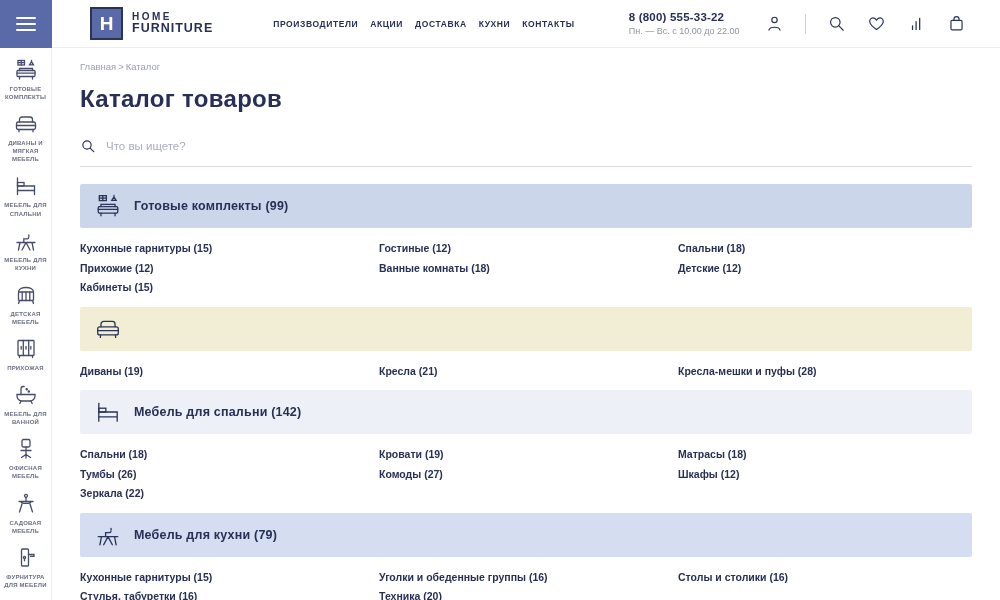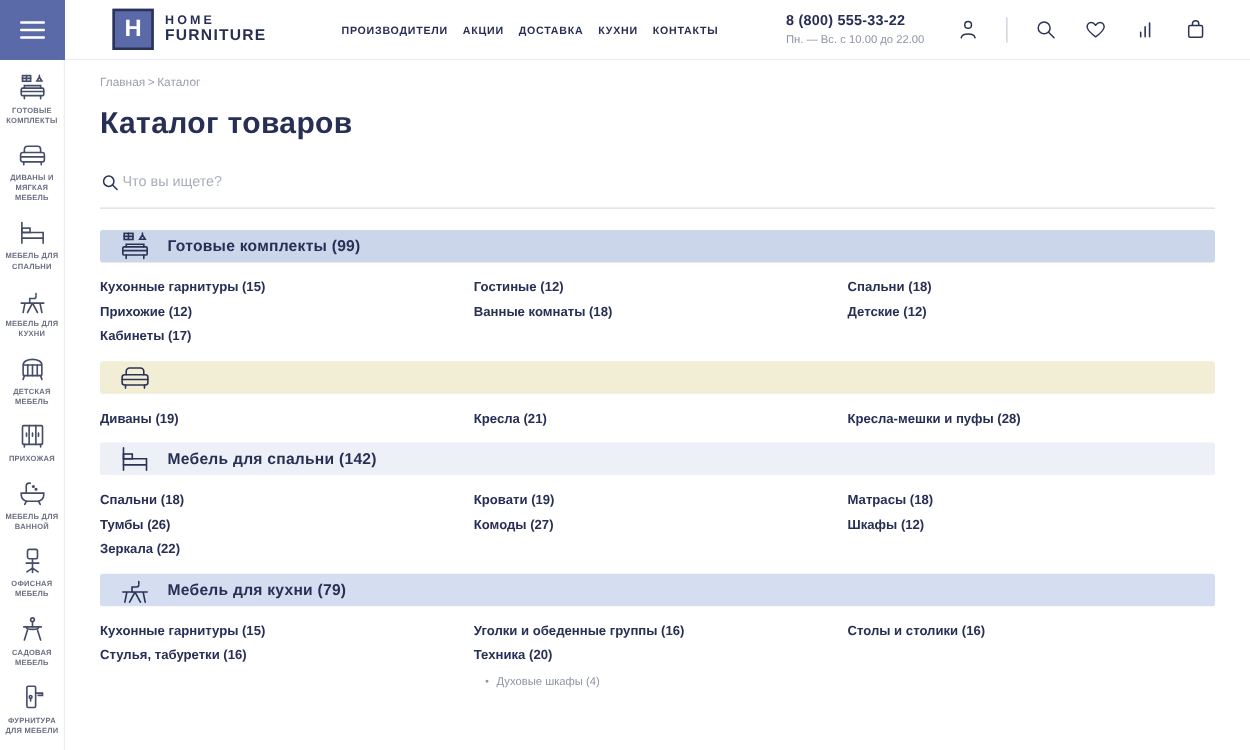--- a/index.html
+++ b/index.html
@@ -36,29 +36,29 @@
     padding:5px 2px 6px; cursor:pointer; }
   .side-item svg { width:24px; height:24px; color:#454c68; }
   .side-label { font-size:6px; font-weight:bold; color:#6a6f82; text-align:center;
     margin-top:3px; line-height:1.35; letter-spacing:.2px; text-transform:uppercase; }
 
   
   .main { margin-left:52px; padding:13px 28px 0 28px; }
   .breadcrumb { font-size:9.5px; color:#9aa0ad; display:flex; gap:2px; align-items:center; }
   .crumb { cursor:pointer; }
   .page-title { font-size:24px; font-weight:800; letter-spacing:.3px; margin-top:13px; color:#272f55; }
-  .searchbar { margin-top:25px; display:flex; align-items:center; gap:2px;
+  .searchbar { margin-top:25px; display:flex; align-items:center; gap:10px;
     border-bottom:1px solid #d8dbe2; padding-bottom:12px; }
   .searchbar svg { width:16px; height:16px; color:#2b3356; flex:none; cursor:pointer; }
   .searchbar input { border:none; outline:none; flex:1; font-size:11.5px; color:#272f55;
     font-family:inherit; background:transparent; }
   .searchbar input::placeholder { color:#a9aeb9; }
 
   .sections { margin-top:17px; }
-  .section-header { height:26px; display:flex; align-items:center; gap:13px; padding-left:15px;
+  .section-header { height:44px; display:flex; align-items:center; gap:13px; padding-left:15px;
     border-radius:2px; cursor:pointer; }
   .section-header svg { width:26px; height:26px; color:#2b3356; flex:none; }
   .section-title { font-size:12.5px; font-weight:bold; letter-spacing:.2px; }
   .links-grid { display:grid; grid-template-columns:1fr 1fr 1fr; padding:15px 0 13px; column-gap:5px; }
   .col { display:flex; flex-direction:column; gap:8px; align-items:flex-start; }
   .cat-link { font-size:10.5px; font-weight:bold; color:#272f55; cursor:pointer; line-height:1.1;
     text-decoration:none; }
   .sub-item { font-size:9px; color:#8f94a3; margin:1px 0 0 9px; display:flex; gap:6px;
     align-items:center; cursor:pointer; }
 </style>
@@ -237,21 +237,21 @@
           <path d="M15.5 6.8h4l-2-3.2zM17.5 3.6V2.3"></path>
           <rect x="3" y="12.5" width="18" height="6" rx="1"></rect>
             <path d="M3 15.2h18M5.5 18.5V21M18.5 18.5V21M5.5 12.5v-2h13v2"></path>
         </svg>
         <span class="section-title">Готовые комплекты (99)</span>
       </div>
       <div class="links-grid">
         <div class="col">
           <a class="cat-link">Кухонные гарнитуры (15)</a>
           <a class="cat-link">Прихожие (12)</a>
-          <a class="cat-link">Кабинеты (17)</a>
+          <a class="cat-link">Кабинеты (15)</a>
         </div>
         <div class="col">
           <a class="cat-link">Гостиные (12)</a>
           <a class="cat-link">Ванные комнаты (18)</a>
         </div>
         <div class="col">
           <a class="cat-link">Спальни (18)</a>
           <a class="cat-link">Детские (12)</a>
         </div>
       </div>

